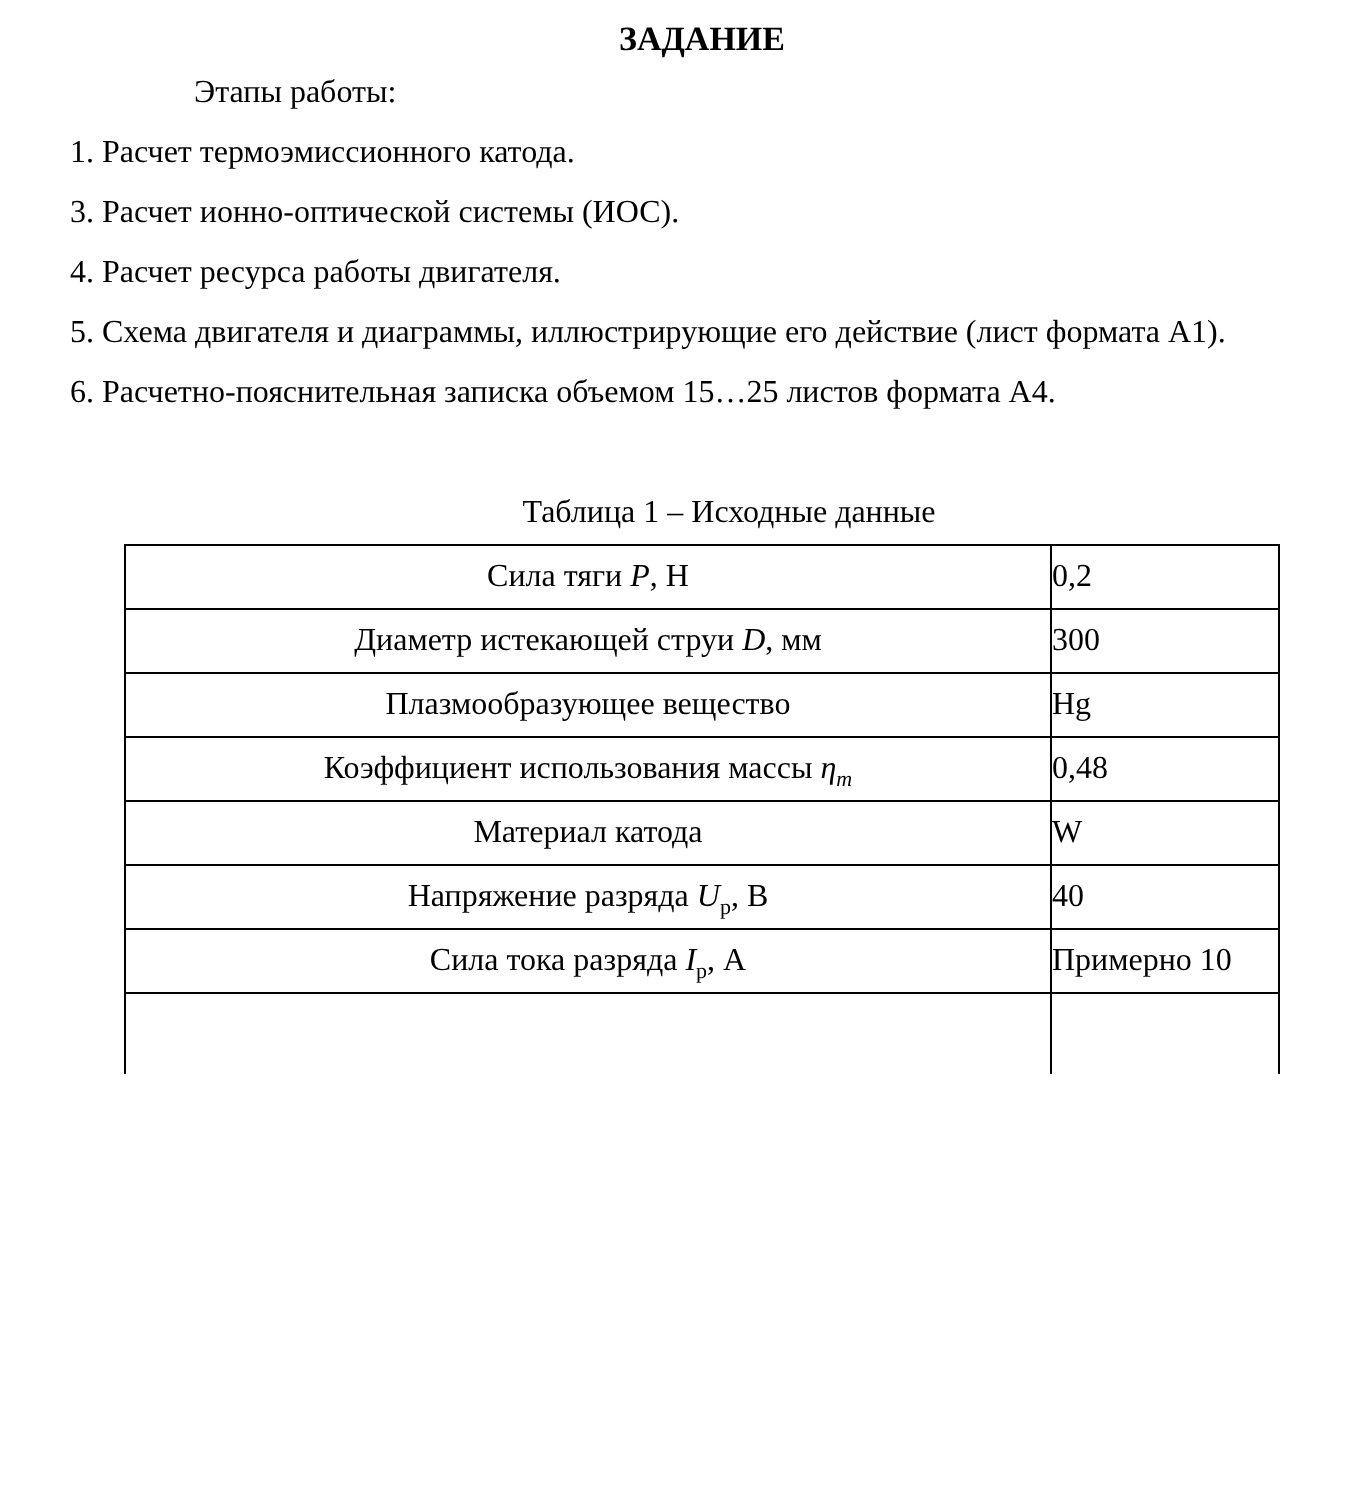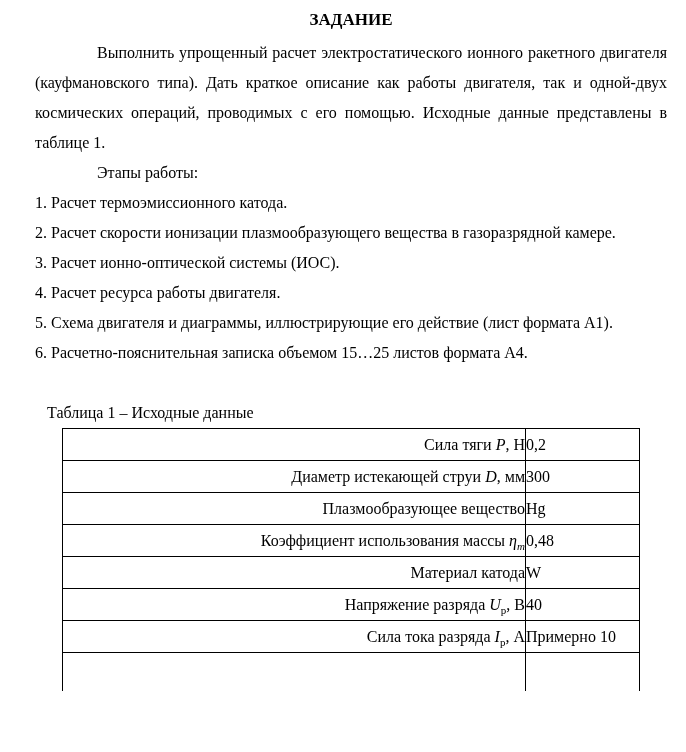--- a/index.html
+++ b/index.html
@@ -34,39 +34,39 @@
   }
   .stages-heading {
     font-weight: normal;
     text-indent: 62px;
   }
   .stage-item {
     text-align: justify;
   }
   .table-caption {
     margin-top: 30px;
-    margin-left: 12px;
-    text-align: left;
+    margin-left: 27px;
+    text-align: center;
   }
   table.data-table {
     border-collapse: collapse;
     margin-left: 27px;
     width: 578px;
     table-layout: fixed;
   }
   table.data-table td {
     border: 1px solid #000000;
     height: 31px;
     padding: 0;
     line-height: 20px;
     font-size: 16px;
     vertical-align: middle;
   }
   td.label-cell {
-    text-align: right;
+    text-align: center;
     padding-left: 8px;
     padding-right: 4px;
   }
   td.value-cell {
     width: 113px;
     text-align: left;
   }
   tr.partial-row td {
     height: 40px;
     border-bottom: none;
@@ -82,26 +82,24 @@
     font-style: italic;
   }
 </style>
 </head>
 <body>
 
 <div class="page">
 
   <div class="doc-title">ЗАДАНИЕ</div>
 
-  <div class="intro-para">Выполнить упрощенный расчет электростатического ионного ракетного двигателя (кауфмановского типа). Дать краткое описание как работы двигателя, так и одной-двух космических операций, проводимых с его помощью. Исходные данные представлены в таблице 1.</div>
 
   <div class="stages-heading">Этапы работы:</div>
 
   <div class="stage-item">1. Расчет термоэмиссионного катода.</div>
-  <div class="stage-item">2. Расчет скорости ионизации плазмообразующего вещества в газоразрядной камере.</div>
   <div class="stage-item">3. Расчет ионно-оптической системы (ИОС).</div>
   <div class="stage-item">4. Расчет ресурса работы двигателя.</div>
   <div class="stage-item">5. Схема двигателя и диаграммы, иллюстрирующие его действие (лист формата А1).</div>
   <div class="stage-item">6. Расчетно-пояснительная записка объемом 15…25 листов формата А4.</div>
 
   <div class="table-caption">Таблица 1 – Исходные данные</div>
 
   <table class="data-table">
     <tbody>
       <tr>

